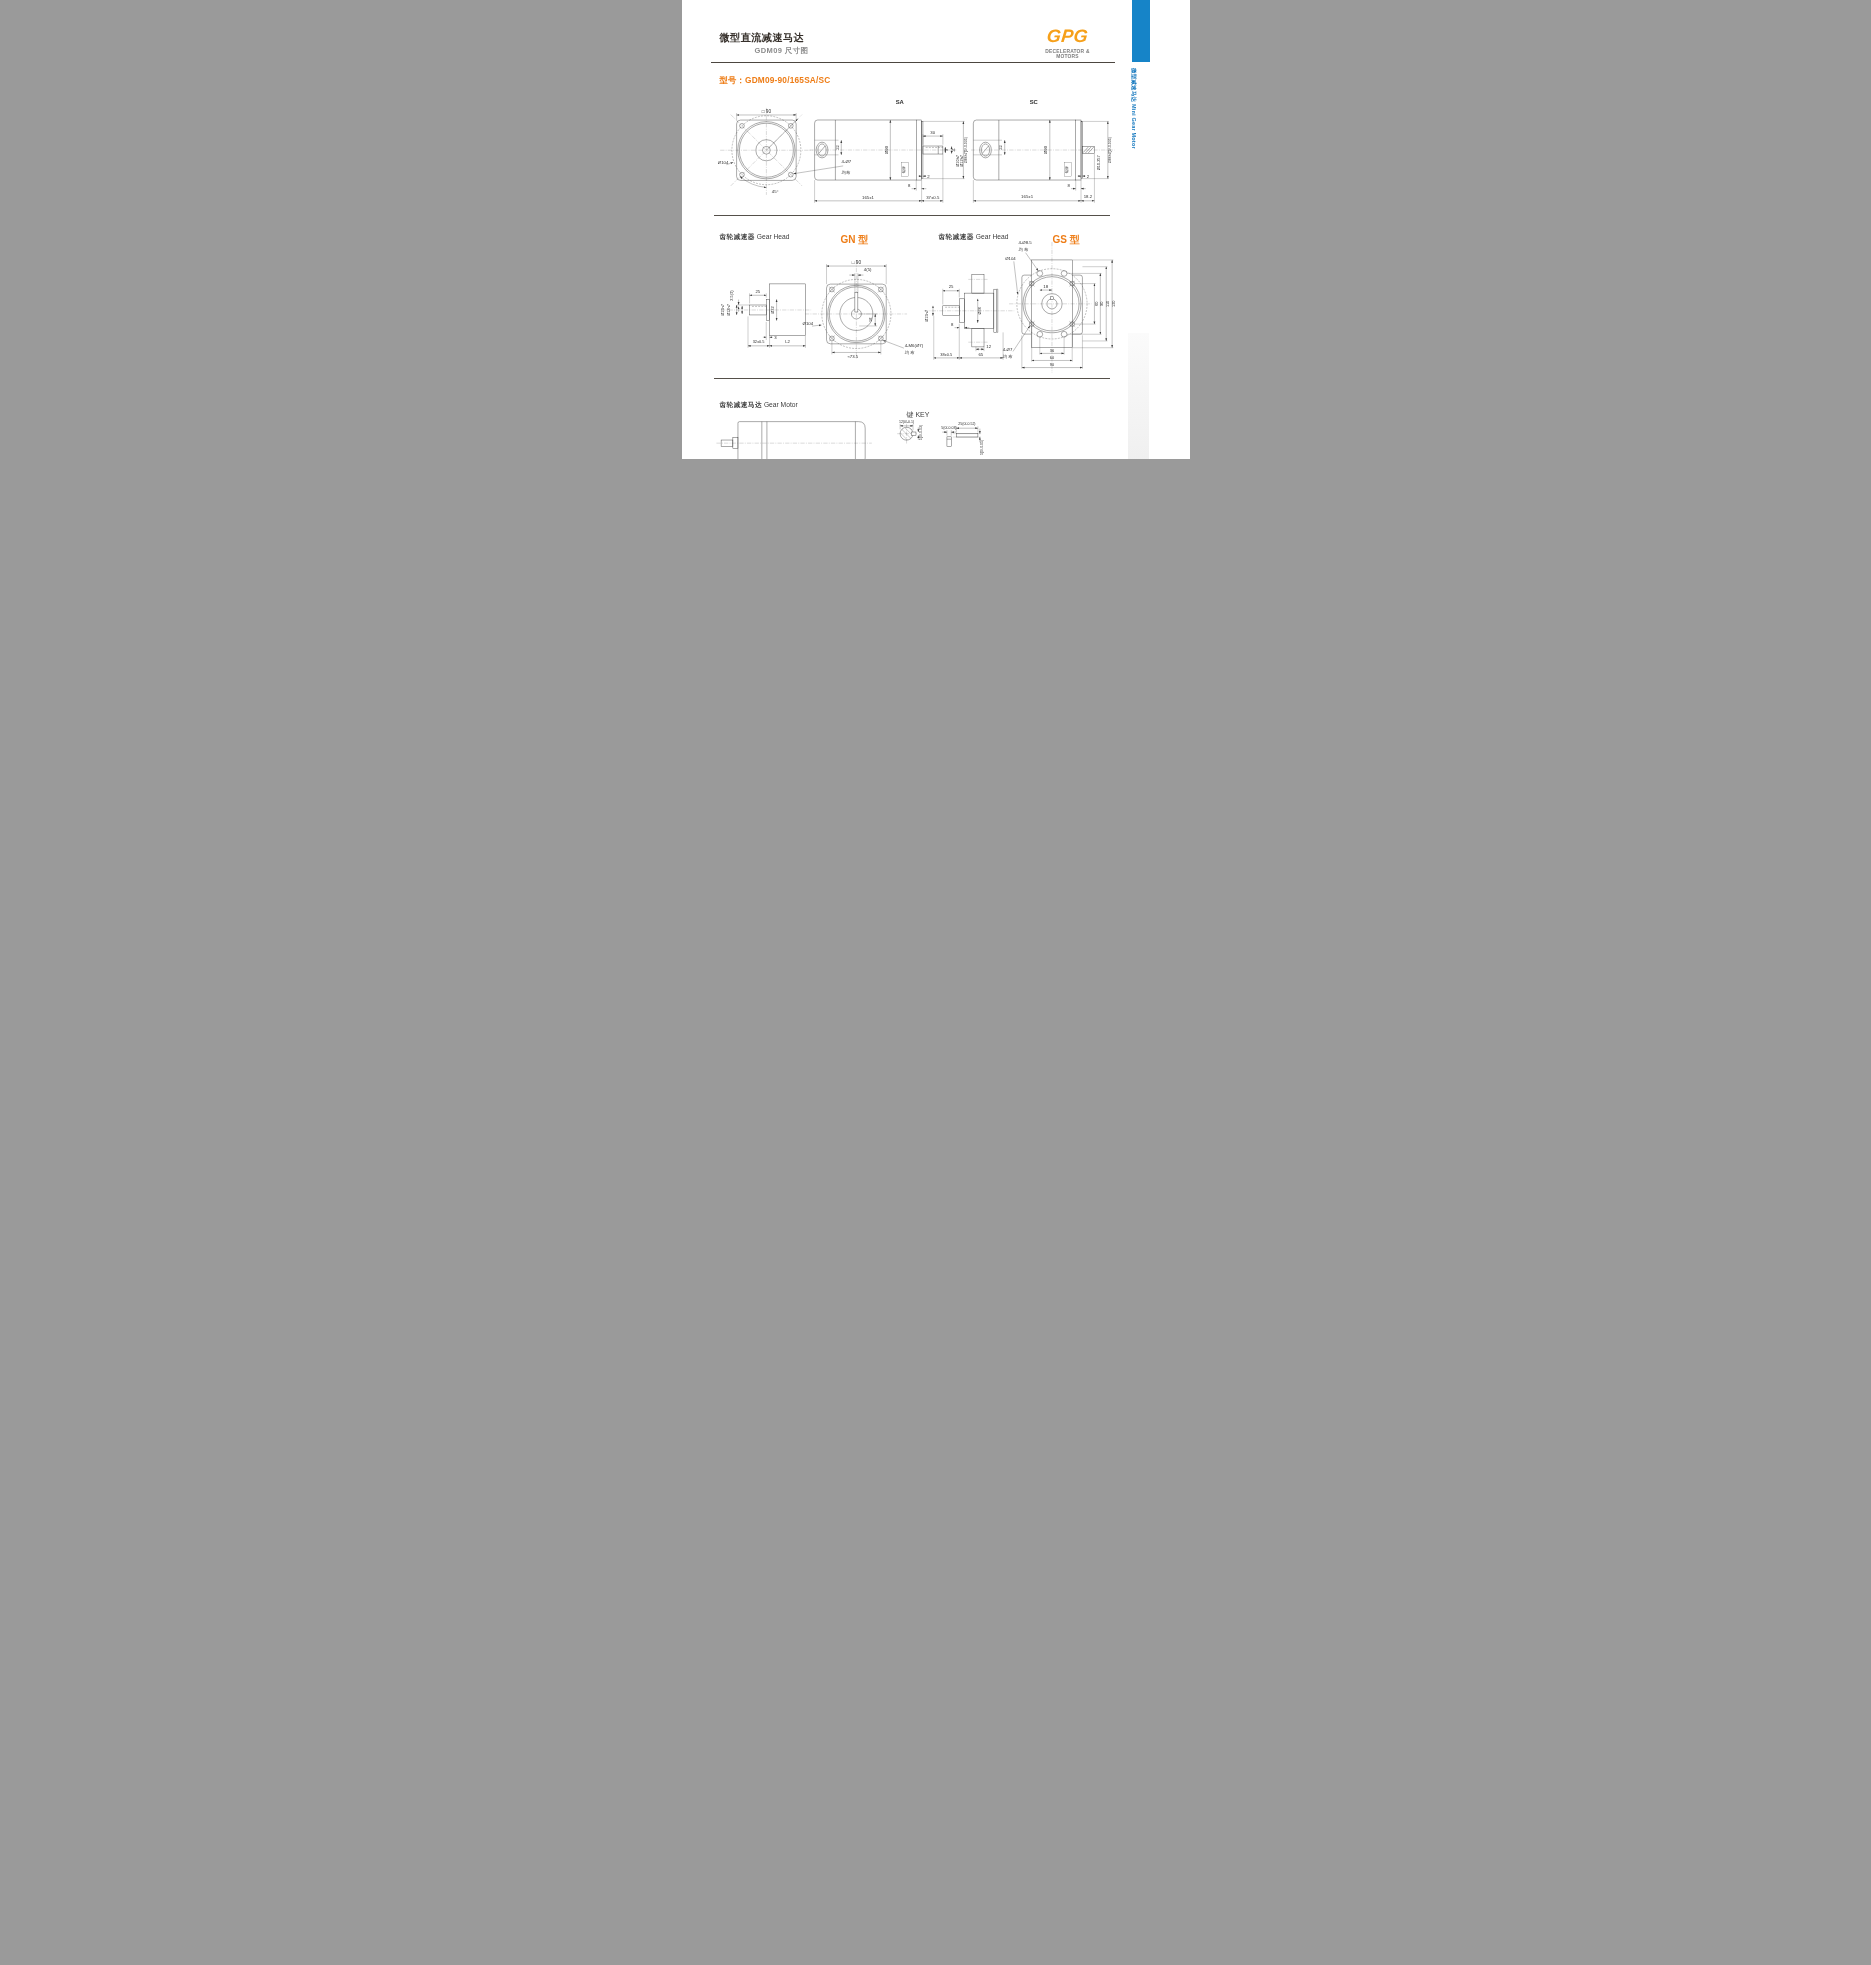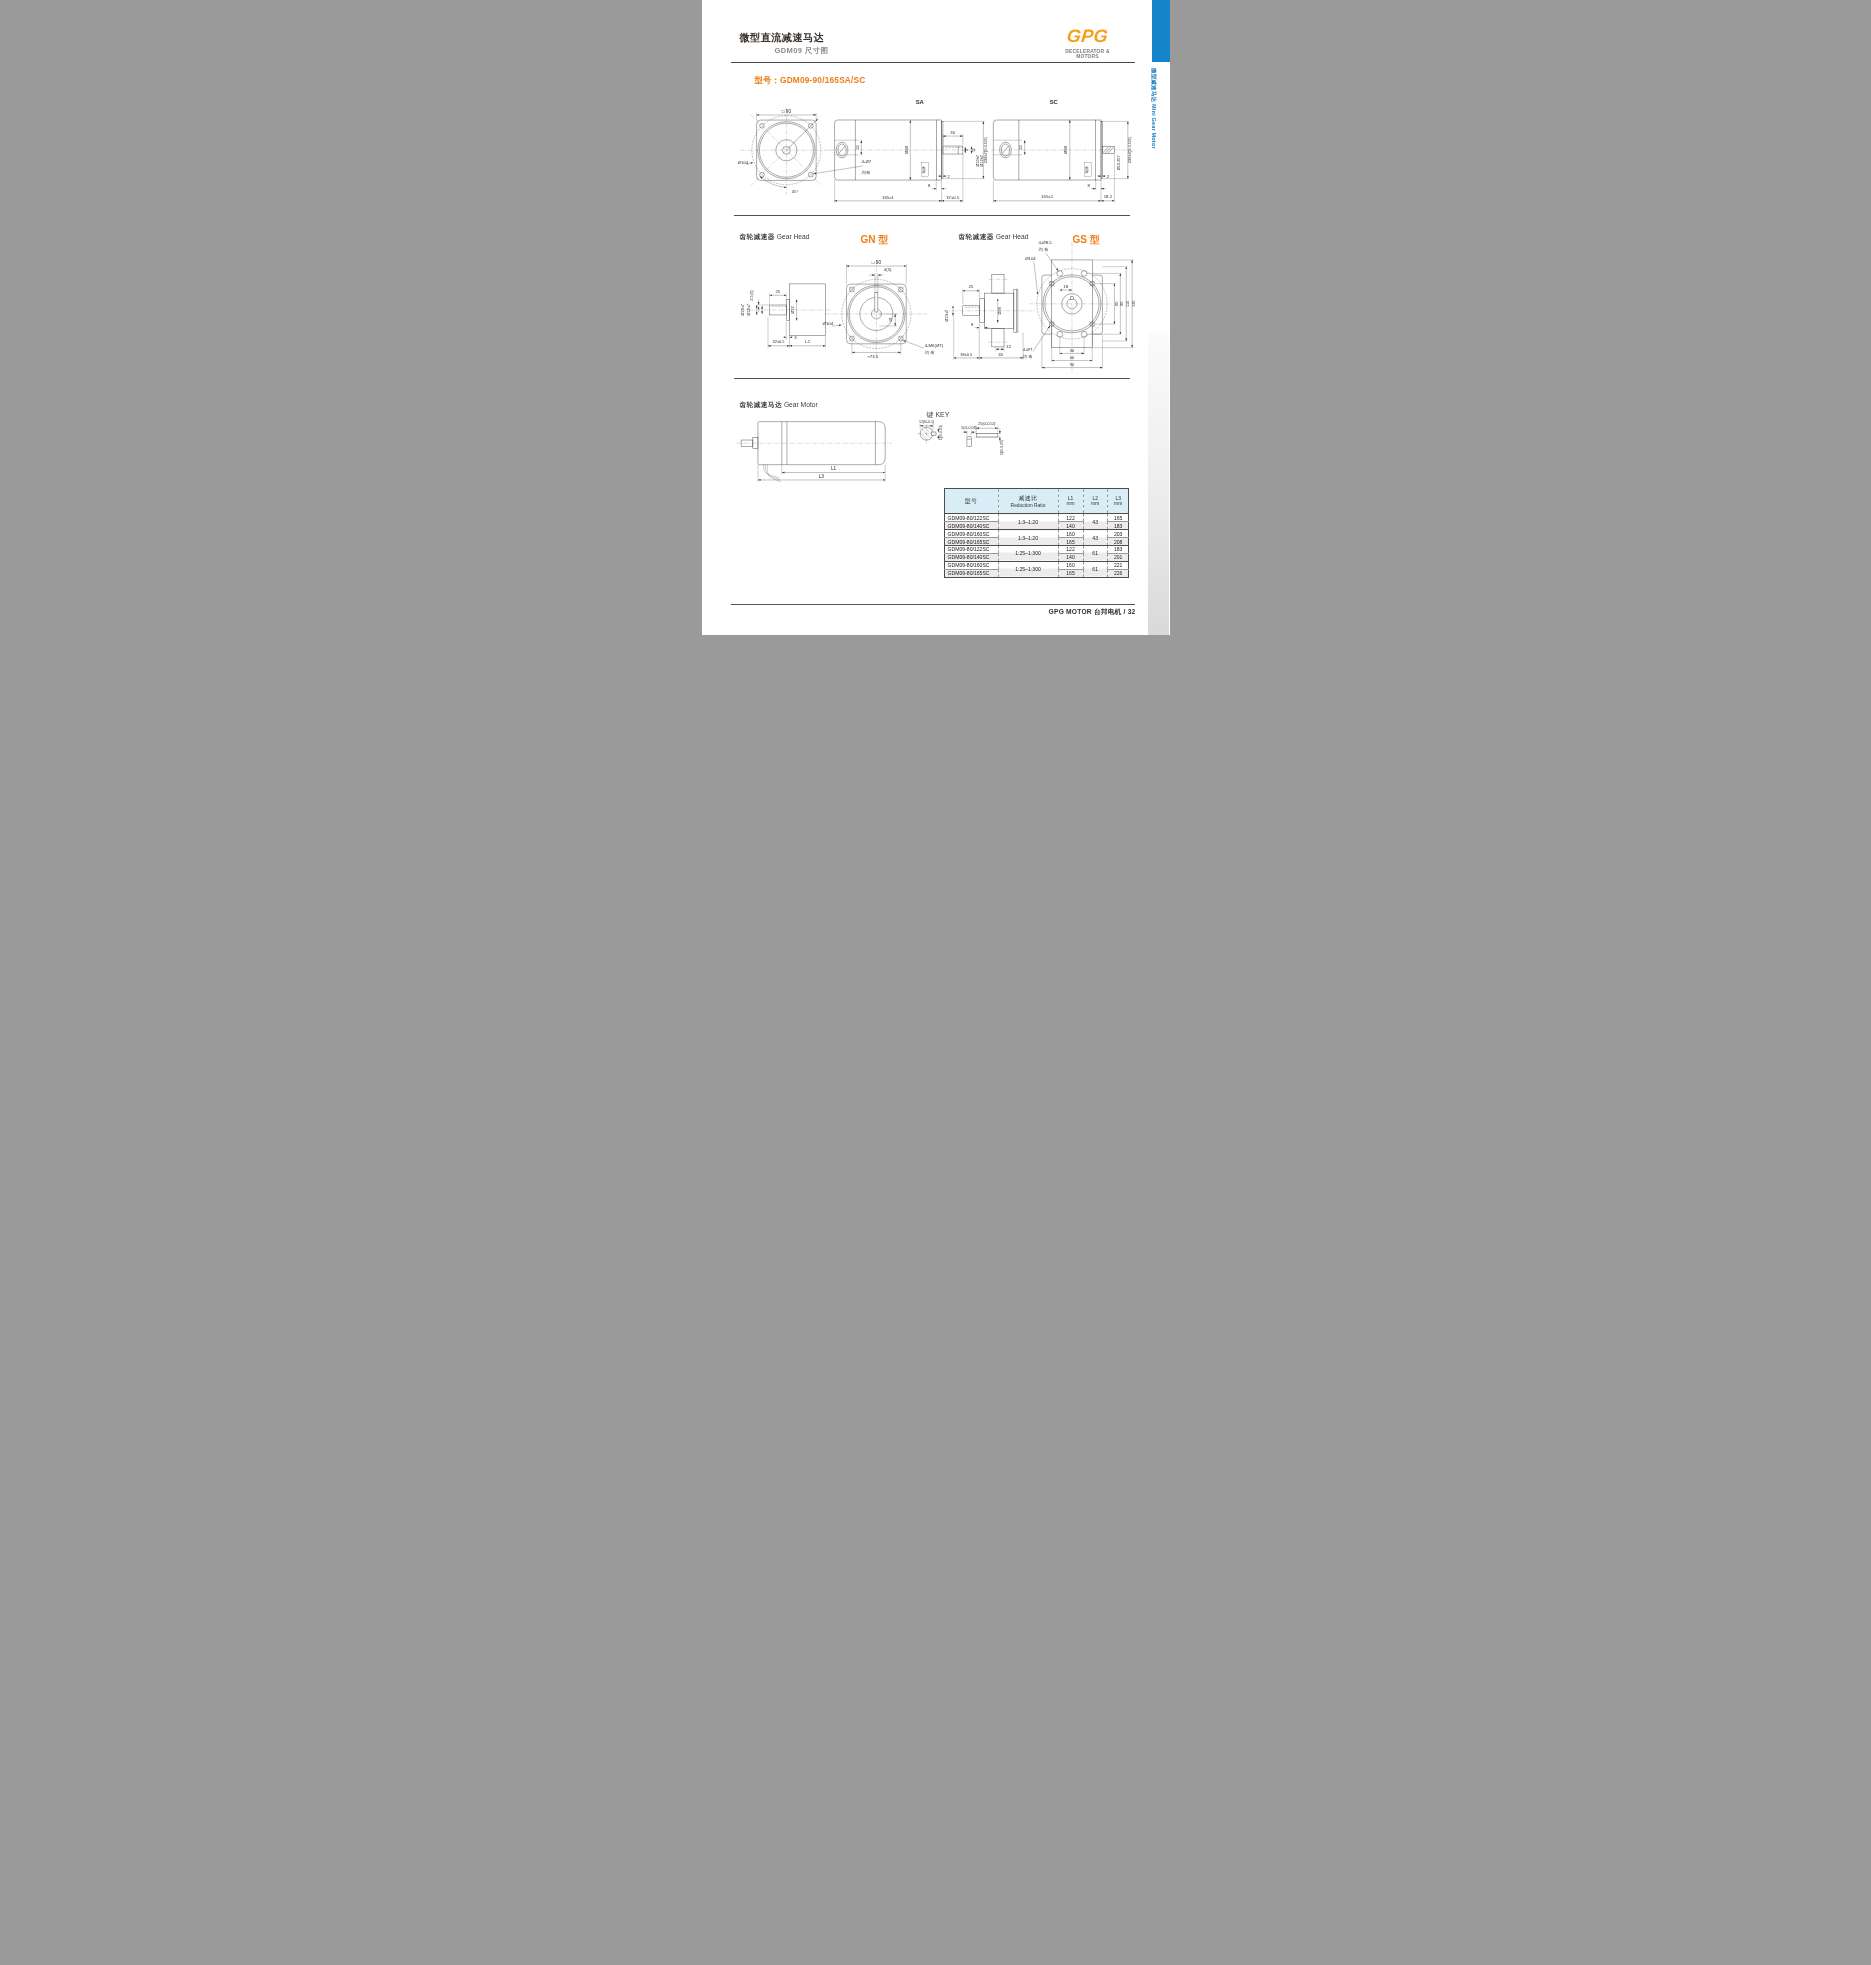--- a/index.html
+++ b/index.html
@@ -1,27 +1,27 @@
 <!DOCTYPE html>
 <html style="font-size:6.3px"><head>
 <meta charset="utf-8">
 <style>
   html,body{margin:0;padding:0;background:#9a9a9a;font-family:"Liberation Sans",sans-serif;}
-  .page{position:relative;width:468px;height:635px;background:#fff;margin:0 auto;overflow:hidden;}
+  .page{position:relative;width:468px;height:459px;background:#fff;margin:0 auto;overflow:hidden;padding-left:40px;}
   .abs{position:absolute;}
   .title{left:38px;top:31px;font-size:10.2px;font-weight:bold;color:#36302b;letter-spacing:0.4px;}
   .subtitle{left:38px;top:46px;font-size:7.5px;font-weight:bold;color:#8c8c8c;letter-spacing:0.4px;margin-left:35px;}
   .logo-brand{left:358px;top:26px;width:55px;text-align:center;font-size:18px;font-weight:900;font-style:italic;color:#f6a01a;letter-spacing:0.4px;transform:skewX(-6deg);}
   .logo-tag{left:354px;top:49px;width:64px;text-align:center;font-size:4.9px;font-weight:bold;color:#7d7d7d;letter-spacing:0.2px;}
   .rule{background:#4c4640;height:1.2px;}
   .sep{background:#55504a;height:1px;}
   .bluebar{left:450px;top:0;width:18.5px;height:62px;background:#1684c8;}
   .graystrip{left:446px;top:333px;width:21.6px;height:302px;background:linear-gradient(180deg,#fbfbfb 0%,#ececec 55%,#d9d9d9 100%);}
   .sidetab{left:455px;top:68px;transform:rotate(90deg);transform-origin:0 0;white-space:nowrap;font-size:5.5px;font-weight:bold;color:#1377be;letter-spacing:0.2px;}
-  .modelline{left:38px;top:75px;font-size:8.3px;font-weight:bold;color:#ee7d17;letter-spacing:0.2px;margin-left:15px;}
+  .modelline{left:38px;top:75px;font-size:8.3px;font-weight:bold;color:#ee7d17;letter-spacing:0.2px;}
   .seclabel{font-size:6.7px;color:#3c3c3c;}
   .seclabel .cn{font-weight:bold;letter-spacing:0.4px;}
   .typelabel{font-size:10px;font-weight:bold;color:#ee7d17;}
   .footer-text{left:236px;top:608px;width:198px;text-align:right;font-size:6.7px;font-weight:bold;color:#332f2c;letter-spacing:0.2px;}
   
   svg{position:absolute;overflow:visible;}
   .s{stroke:#3a3a3a;stroke-width:1.1;fill:none;}
   .sf{stroke:#3a3a3a;stroke-width:1.1;fill:#fff;}
   .thin{stroke:#4a4a4a;stroke-width:.7;fill:none;}
   .dim{stroke:#3a3a3a;stroke-width:.8;fill:none;}

